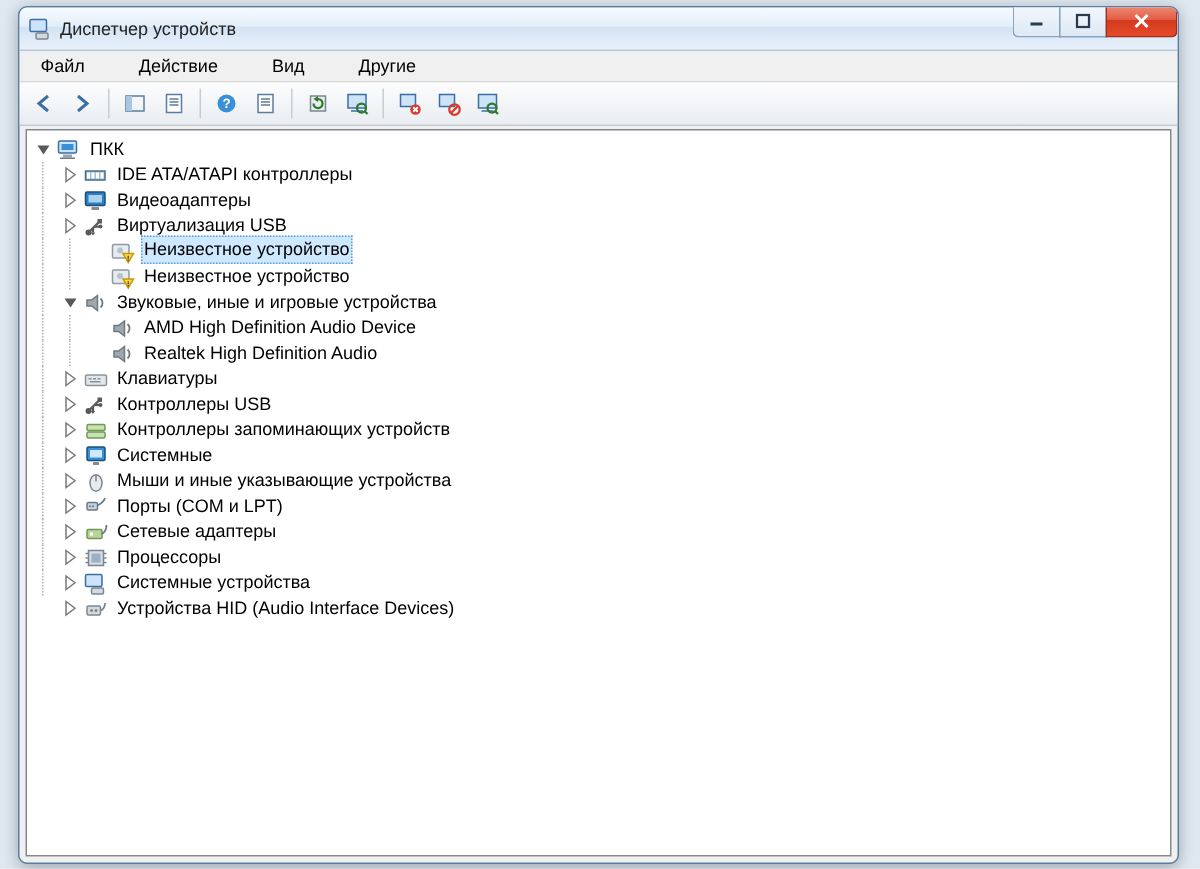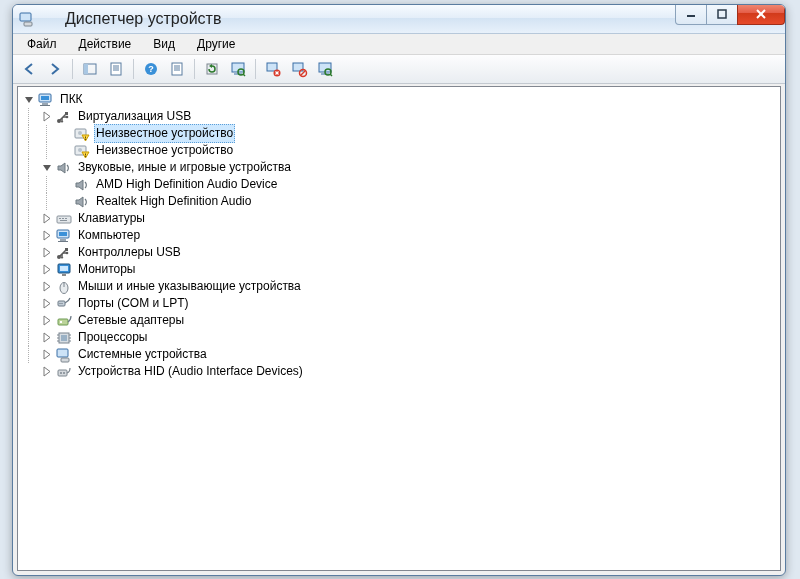--- a/index.html
+++ b/index.html
@@ -36,22 +36,21 @@
     padding-left: 6px;
     position: relative;
   }
   .titlebar .app-icon {
     width: 16px;
     height: 16px;
     margin-right: 5px;
   }
   .titlebar .title-text {
     color: #222;
-    font-size: 16px;
-    margin-left: 25px;
+    font-size: 12px;
   }
   .win-controls {
     position: absolute;
     right: 0;
     top: -1px;
     display: flex;
   }
   .win-btn {
     width: 30px;
     height: 20px;
@@ -74,21 +73,21 @@
   }
   .win-btn.min { border-bottom-left-radius: 4px; }
   
   .menubar {
     height: 20px;
     background: #f0f0f0;
     border-bottom: 1px solid #d7d7d7;
     display: flex;
     align-items: center;
     padding-left: 6px;
-    gap: 6px;
+    gap: 20px;
   }
   .menu-item {
     padding: 2px 8px;
     cursor: default;
   }
   
   .toolbar {
     height: 28px;
     background: linear-gradient(to bottom, #fdfdfe, #e9edf1);
     border-bottom: 1px solid #c3c9d0;
@@ -117,21 +116,21 @@
     flex: 1 1 auto;
     margin: 4px;
     margin-top: 2px;
     background: #fff;
     border: 1px solid #828790;
     overflow: auto;
     padding: 4px 2px;
   }
   .tree-row {
     display: flex;
-    align-items: center;
+    align-items: flex-end;
     height: 17px;
     line-height: 17px;
     white-space: nowrap;
     position: relative;
   }
   .indent-unit {
     width: 18px;
     height: 17px;
     display: inline-flex;
     align-items: center;
@@ -457,21 +456,49 @@
             </svg>
           </span>
         </span>
       <span class="node-icon"><svg width="16" height="16">
             <use href="#ico-computer"></use>
           </svg></span>
       <span class="node-label">ПКК</span>
     </div>
 
 
-
+    <div class="tree-row">
+      <span class="indent-unit tree-lines"></span>
+      <span class="indent-unit">
+          <span class="expander">
+            <svg width="11" height="11">
+              <use href="#exp-collapsed"></use>
+            </svg>
+          </span>
+        </span>
+      <span class="node-icon"><svg width="16" height="16">
+            <use href="#ico-ide"></use>
+          </svg></span>
+      <span class="node-label">IDE ATA/ATAPI контроллеры</span>
+    </div>
+
+    <div class="tree-row">
+      <span class="indent-unit tree-lines"></span>
+      <span class="indent-unit">
+          <span class="expander">
+            <svg width="11" height="11">
+              <use href="#exp-collapsed"></use>
+            </svg>
+          </span>
+        </span>
+      <span class="node-icon"><svg width="16" height="16">
+            <use href="#ico-display"></use>
+          </svg></span>
+      <span class="node-label">Видеоадаптеры</span>
+    </div>
 
     <div class="tree-row">
       <span class="indent-unit tree-lines"></span>
       <span class="indent-unit">
           <span class="expander">
             <svg width="11" height="11">
               <use href="#exp-collapsed"></use>
             </svg>
           </span>
         </span>
@@ -542,64 +569,64 @@
               <use href="#exp-collapsed"></use>
             </svg>
           </span>
         </span>
       <span class="node-icon"><svg width="16" height="16">
             <use href="#ico-keyboard"></use>
           </svg></span>
       <span class="node-label">Клавиатуры</span>
     </div>
 
-    <div class="tree-row">
-      <span class="indent-unit tree-lines"></span>
-      <span class="indent-unit">
-          <span class="expander">
-            <svg width="11" height="11">
-              <use href="#exp-collapsed"></use>
-            </svg>
-          </span>
-        </span>
-      <span class="node-icon"><svg width="16" height="16">
-            <use href="#ico-computer"></use>
-          </svg></span>
-      <span class="node-label">Компьютер</span>
-    </div>
 
     <div class="tree-row">
       <span class="indent-unit tree-lines"></span>
       <span class="indent-unit">
           <span class="expander">
             <svg width="11" height="11">
               <use href="#exp-collapsed"></use>
             </svg>
           </span>
         </span>
       <span class="node-icon"><svg width="16" height="16">
             <use href="#ico-usb"></use>
           </svg></span>
       <span class="node-label">Контроллеры USB</span>
     </div>
 
+    <div class="tree-row">
+      <span class="indent-unit tree-lines"></span>
+      <span class="indent-unit">
+          <span class="expander">
+            <svg width="11" height="11">
+              <use href="#exp-collapsed"></use>
+            </svg>
+          </span>
+        </span>
+      <span class="node-icon"><svg width="16" height="16">
+            <use href="#ico-storage"></use>
+          </svg></span>
+      <span class="node-label">Контроллеры запоминающих устройств</span>
+    </div>
 
     <div class="tree-row">
       <span class="indent-unit tree-lines"></span>
       <span class="indent-unit">
           <span class="expander">
             <svg width="11" height="11">
               <use href="#exp-collapsed"></use>
             </svg>
           </span>
         </span>
       <span class="node-icon"><svg width="16" height="16">
             <use href="#ico-monitor"></use>
           </svg></span>
-      <span class="node-label">Мониторы</span>
+      <span class="node-label">Системные</span>
     </div>
 
     <div class="tree-row">
       <span class="indent-unit tree-lines"></span>
       <span class="indent-unit">
           <span class="expander">
             <svg width="11" height="11">
               <use href="#exp-collapsed"></use>
             </svg>
           </span>

